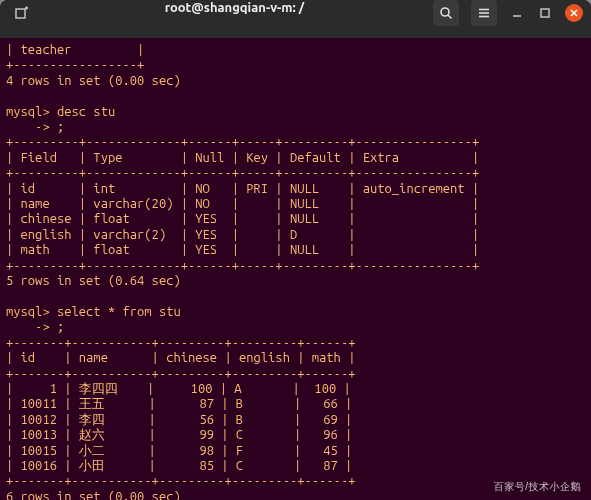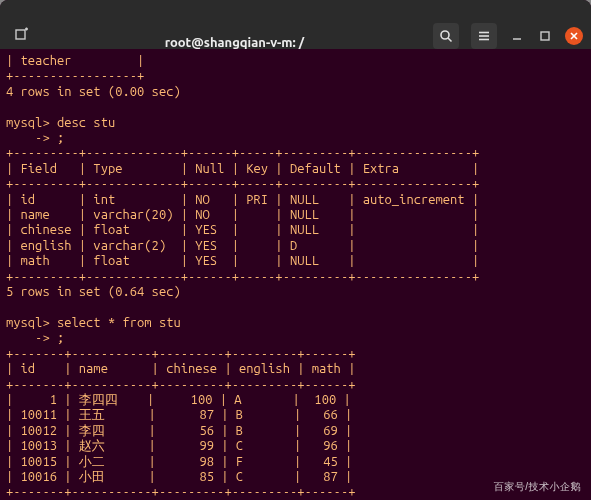--- a/index.html
+++ b/index.html
@@ -14,24 +14,24 @@
   .window {
     width: 591px;
     height: 500px;
     background: #2c001e;
     border-radius: 8px 8px 0 0;
     overflow: hidden;
     display: flex;
     flex-direction: column;
   }
   .titlebar {
-    height: 49px;
+    height: 38px;
     background: #2b2b2b;
     display: flex;
-    align-items: flex-end;
+    align-items: flex-start;
     padding: 0 8px;
     color: #ddd;
     font-family: "Ubuntu", sans-serif;
     flex-shrink: 0;
   }
   .tb-left {
     width: 28px;
     height: 28px;
     display: flex;
     align-items: center;

